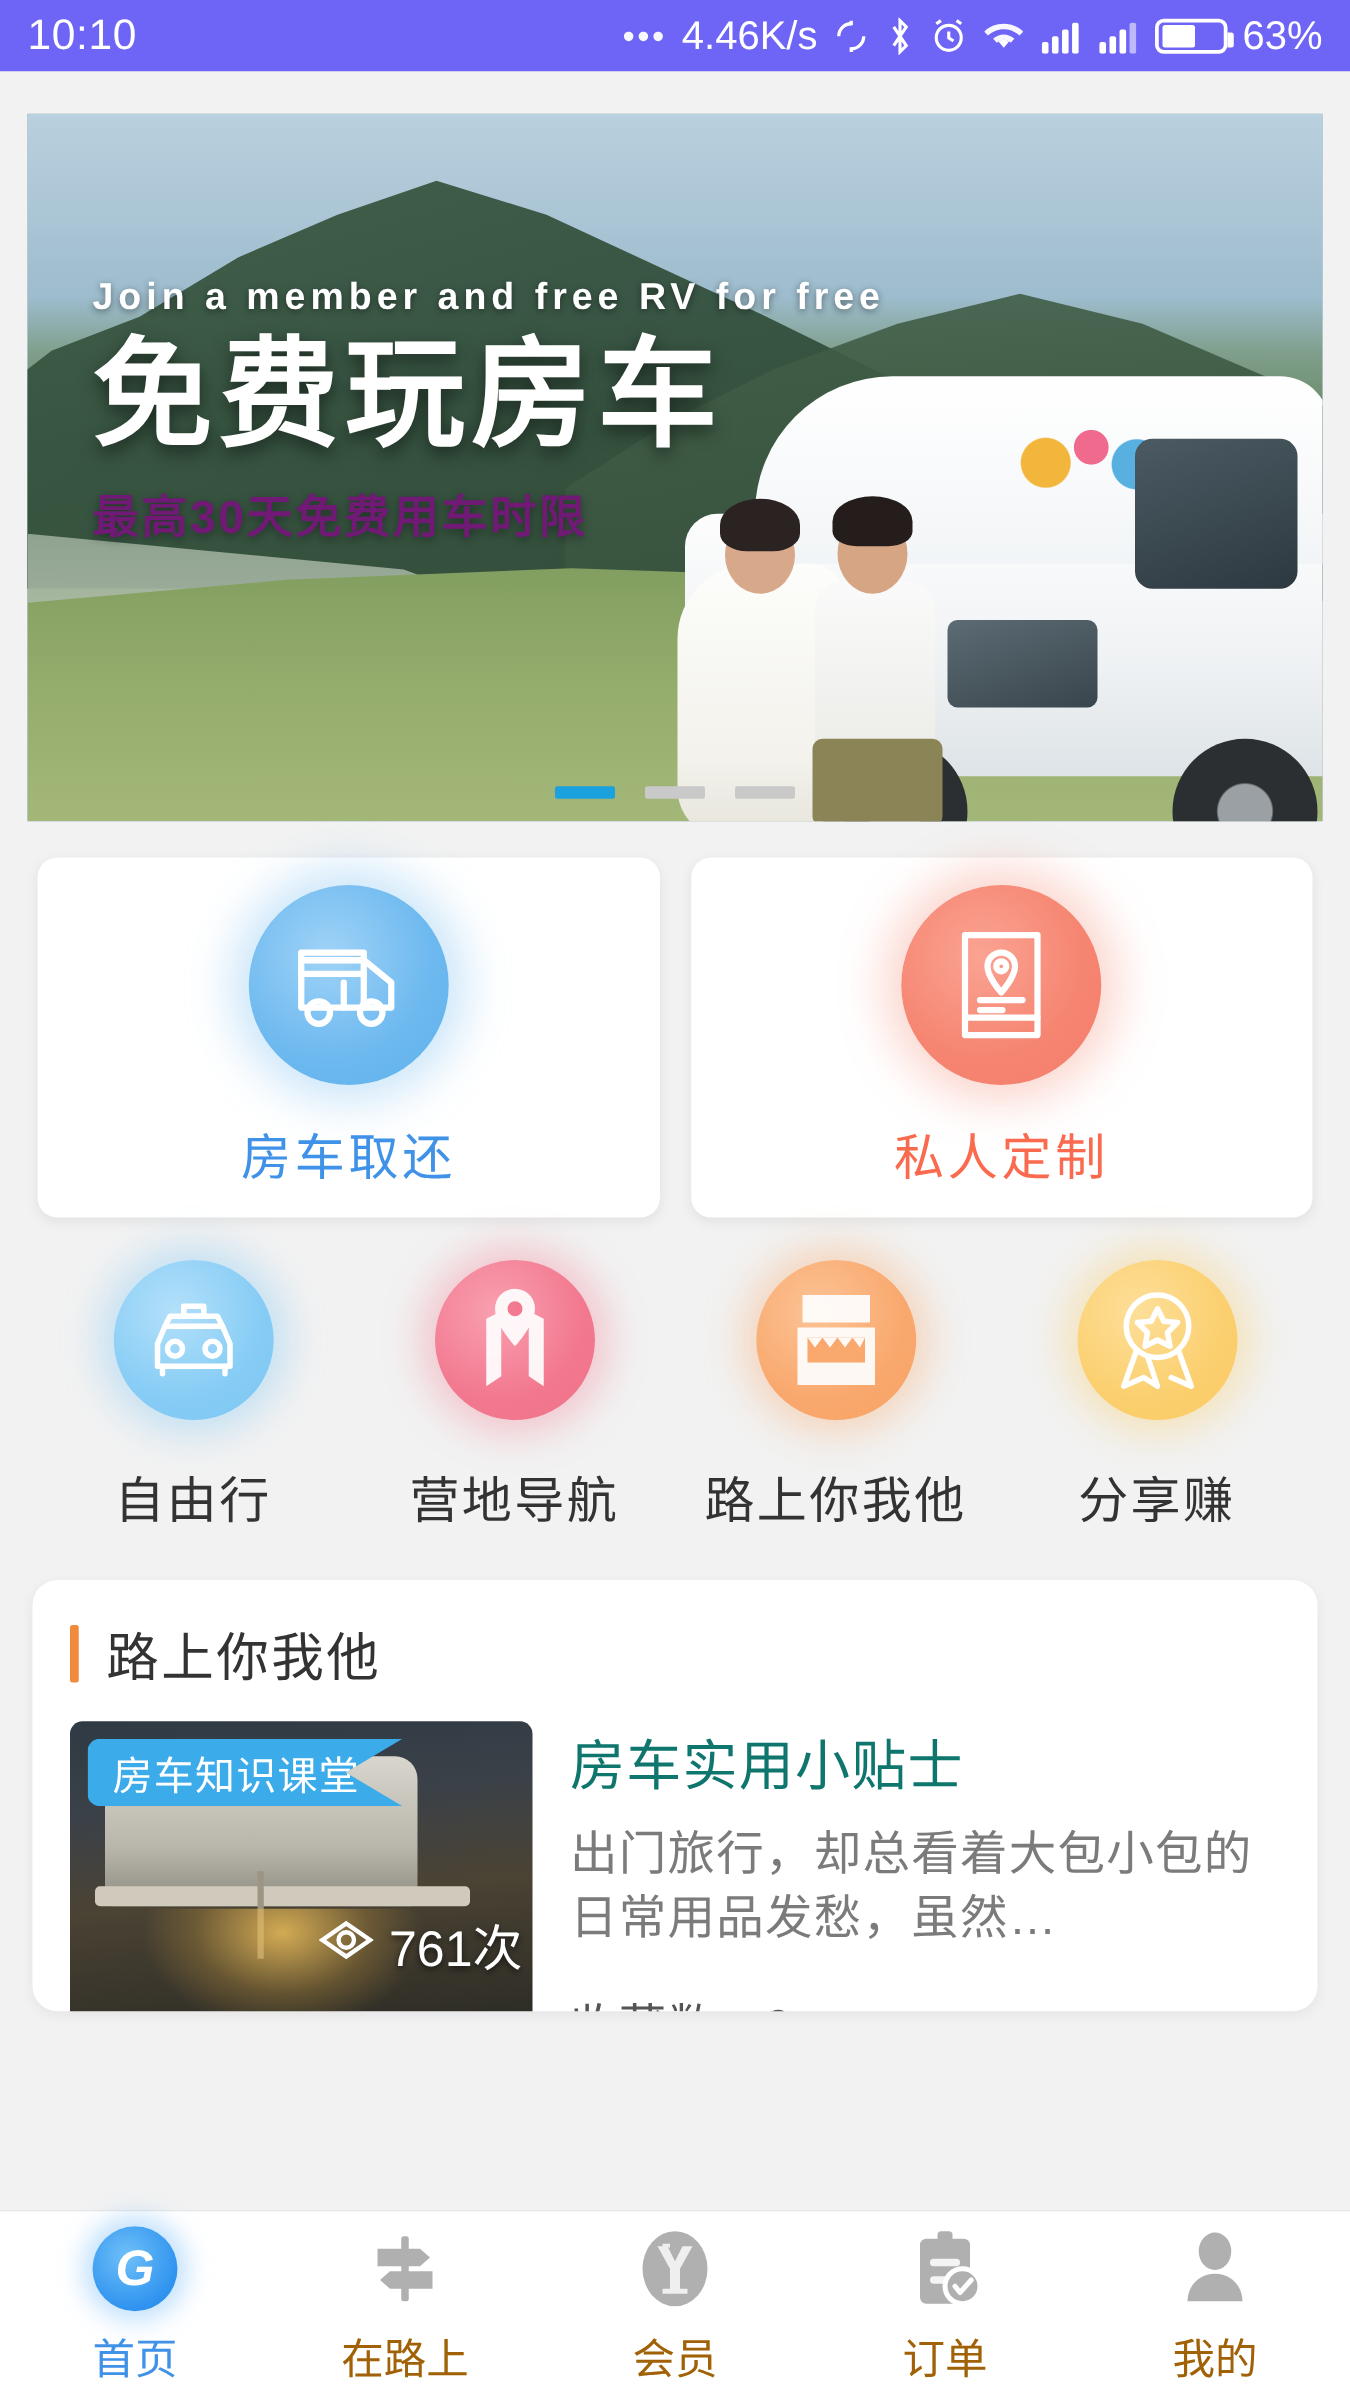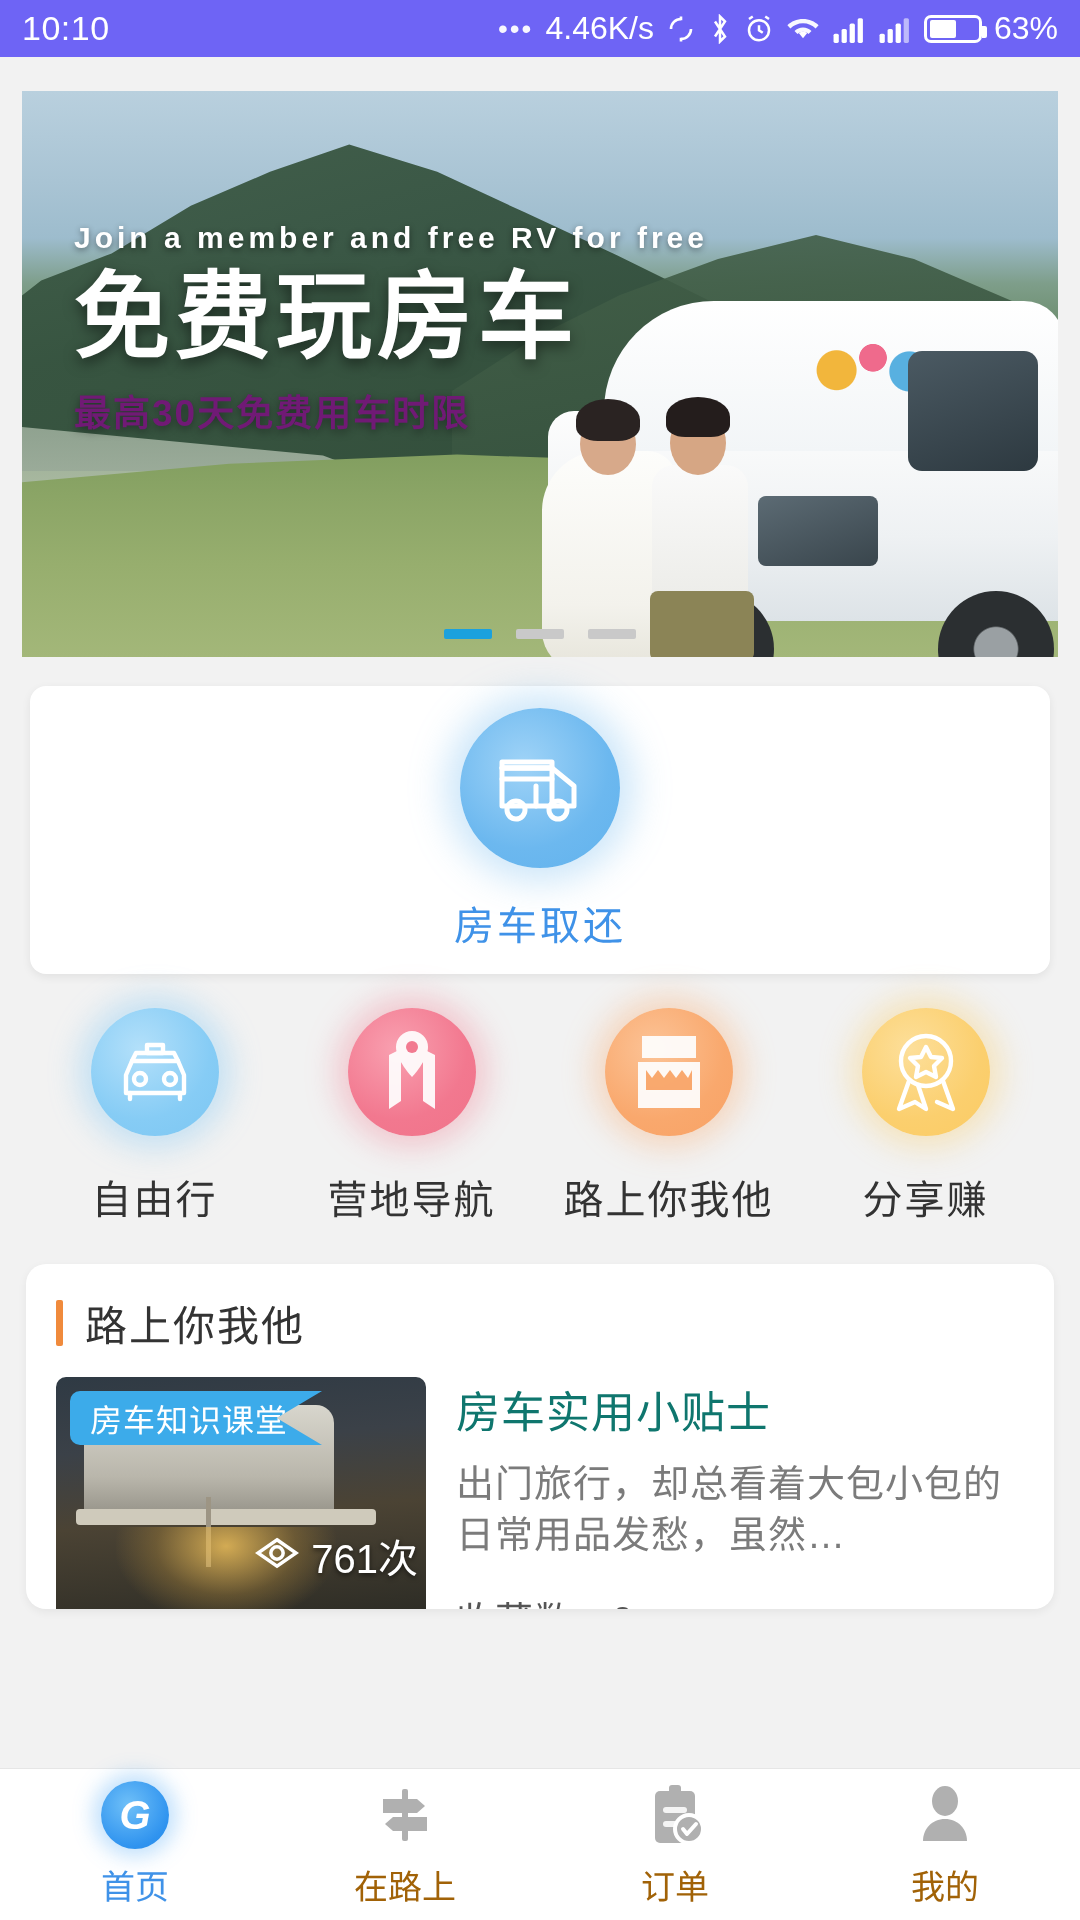--- a/index.html
+++ b/index.html
@@ -370,20 +370,32 @@
         <path d="M12 31h50"></path>
         <path d="M46 38v20"></path>
         <circle cx="26" cy="62" r="9"></circle>
         <circle cx="68" cy="62" r="9"></circle>
         <path d="M12 14h50v6H12z"></path>
       </svg>
     </div>
     <div class="lbl blue">房车取还</div>
   </div>
 
+  <div class="card">
+    <div class="blob red">
+      <svg width="86" height="96" viewBox="0 0 86 96" fill="none" stroke="#fff" stroke-width="5" stroke-linejoin="round" stroke-linecap="round">
+        <path d="M14 8h58v80H14z"></path>
+        <path d="M14 74h58"></path>
+        <path d="M43 22a11 11 0 0 0-11 11c0 9 11 21 11 21s11-12 11-21a11 11 0 0 0-11-11z"></path>
+        <circle cx="43" cy="33" r="4"></circle>
+        <path d="M26 60h34M26 68h18"></path>
+      </svg>
+    </div>
+    <div class="lbl red">私人定制</div>
+  </div>
 </div>
 
 <div class="quick">
 
   <div class="qitem">
     <div class="qblob c1">
       <svg width="78" height="66" viewBox="0 0 78 66" fill="none" stroke="#fff" stroke-width="4.4" stroke-linejoin="round" stroke-linecap="round">
         <path d="M31 6h16v8H31z"></path>
         <path d="M16 22h46l6 14v18H10V36z"></path>
         <path d="M16 22l4-8h38l4 8"></path>
@@ -477,20 +489,31 @@
     <div class="ic">
       <svg width="64" height="64" viewBox="0 0 64 64" fill="#b0b0b0">
         <rect x="29" y="6" width="6" height="52" rx="2"></rect>
         <path d="M10 16h34l8 7-8 7H10z"></path>
         <path d="M54 34H20l-8 7 8 7h34z"></path>
       </svg>
     </div>
     <div class="tl">在路上</div>
   </div>
 
+  <div class="tab">
+    <div class="ic">
+      <svg width="64" height="64" viewBox="0 0 64 64">
+        <ellipse cx="32" cy="32" rx="26" ry="30" fill="#b0b0b0"></ellipse>
+        <path d="M18 14h8l6 12 6-12h8L36 32v18h-8V32z" fill="#efefef"></path>
+        <rect x="22" y="48" width="20" height="4" fill="#efefef"></rect>
+        <rect x="22" y="12" width="6" height="3" fill="#efefef"></rect>
+      </svg>
+    </div>
+    <div class="tl">会员</div>
+  </div>
 
   <div class="tab">
     <div class="ic">
       <svg width="64" height="64" viewBox="0 0 64 64" fill="#b0b0b0">
         <rect x="26" y="2" width="12" height="10" rx="3"></rect>
         <rect x="12" y="8" width="40" height="52" rx="5"></rect>
         <rect x="20" y="24" width="24" height="6" rx="3" fill="#f4f4f4"></rect>
         <rect x="20" y="38" width="16" height="6" rx="3" fill="#f4f4f4"></rect>
         <circle cx="46" cy="46" r="14" fill="#b0b0b0" stroke="#fff" stroke-width="4"></circle>
         <path d="M40 46l4 5 9-10" stroke="#fff" stroke-width="4" fill="none" stroke-linecap="round" stroke-linejoin="round"></path>

